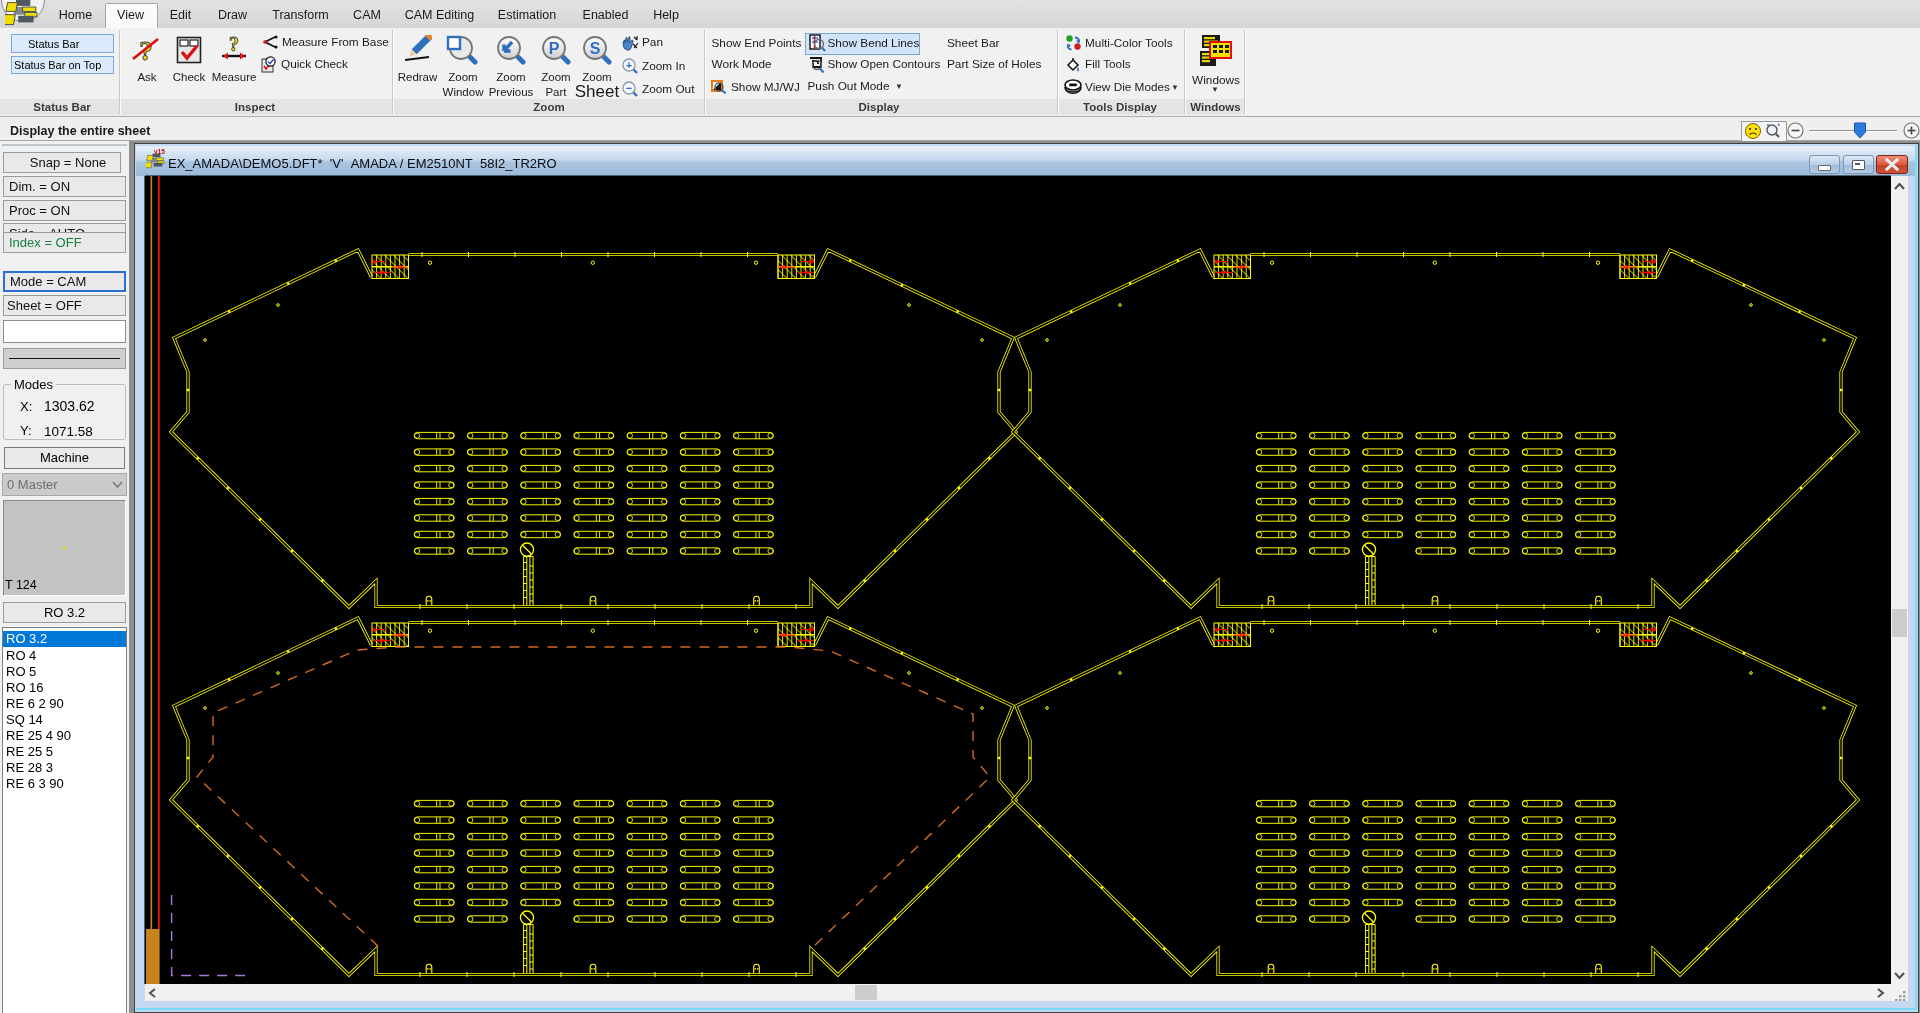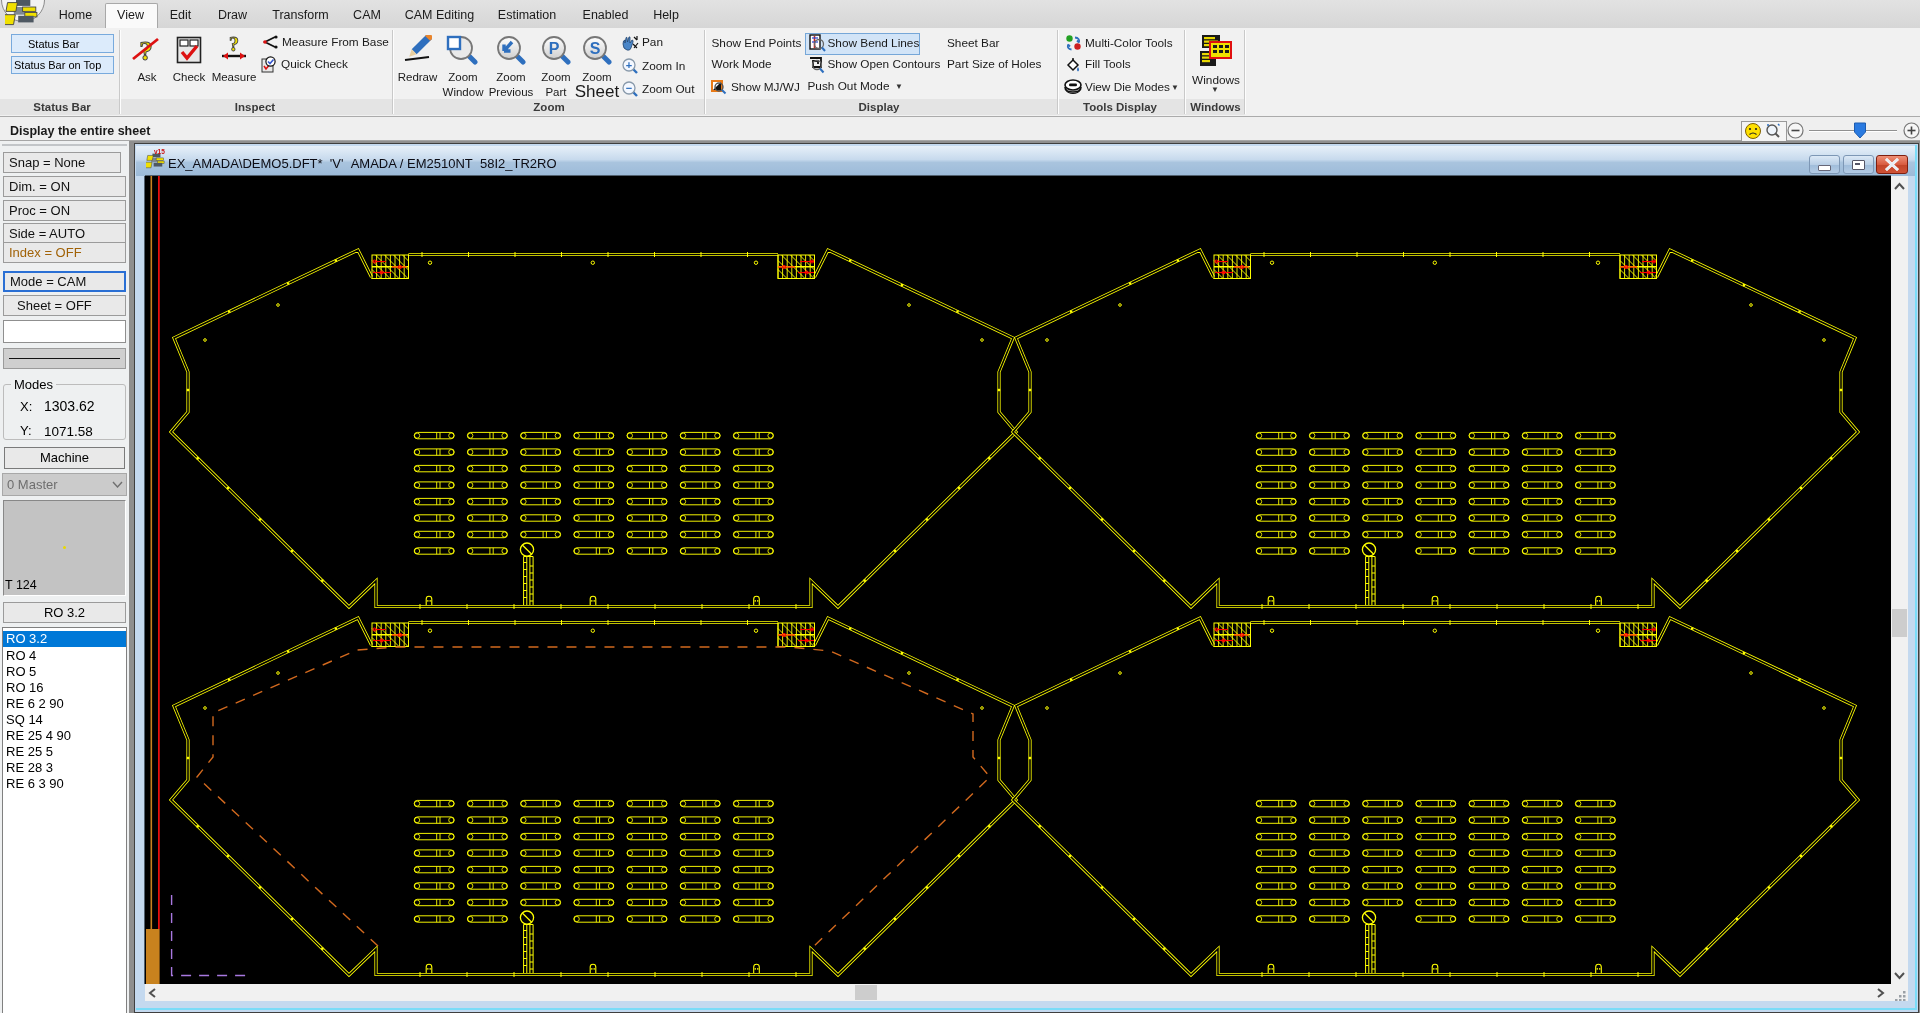--- a/index.html
+++ b/index.html
@@ -243,27 +243,27 @@
 <svg class="abs" style="left:1853px;top:122px" width="14" height="17" viewBox="0 0 14 17">
     <path d="M1.5,1 L12.5,1 L12.5,10 L7,16 L1.5,10 Z" fill="#2a7ae0" stroke="#1c5cb0" stroke-width="1"></path>
   </svg>
 <svg class="abs" style="left:1903px;top:122px" width="17" height="17" viewBox="0 0 17 17">
     <circle cx="8.5" cy="8.5" r="7.5" fill="#f6f6f6" stroke="#777" stroke-width="1.2"></circle>
     <line x1="4.5" y1="8.5" x2="12.5" y2="8.5" stroke="#444" stroke-width="1.6"></line>
     <line x1="8.5" y1="4.5" x2="8.5" y2="12.5" stroke="#444" stroke-width="1.6"></line>
   </svg>
 <div class="abs" style="left:0;top:141px;width:129px;height:872px;background:#eef0f1"></div>
 <div class="abs" style="left:2px;top:144px;width:125px;height:2px;background:#c2c5c8"></div>
-<div class="abs" style="left:3px;top:151.5px;width:118px;height:21px;background:#e9e9e9;border:1px solid #9b9b9b;font-size:13px;color:#111;box-sizing:border-box;padding-left:5px;line-height:19px;">Snap = None</div>
+<div class="abs" style="left:3px;top:151.5px;width:118px;height:21px;background:#e9e9e9;border:1px solid #9b9b9b;font-size:13px;color:#111;box-sizing:border-box;padding-left:12px;line-height:19px;text-align:center;">Snap = None</div>
 <div class="abs" style="left:3px;top:176px;width:123px;height:21px;background:#e9e9e9;border:1px solid #9b9b9b;font-size:13px;color:#111;box-sizing:border-box;padding-left:5px;line-height:19px;">Dim. = ON</div>
 <div class="abs" style="left:3px;top:199.5px;width:123px;height:21px;background:#e9e9e9;border:1px solid #9b9b9b;font-size:13px;color:#111;box-sizing:border-box;padding-left:5px;line-height:19px;">Proc = ON</div>
 <div class="abs" style="left:3px;top:223px;width:123px;height:21px;background:#e9e9e9;border:1px solid #9b9b9b;font-size:13px;color:#111;box-sizing:border-box;padding-left:5px;line-height:19px;">Side = AUTO</div>
-<div class="abs" style="left:3px;top:242px;width:123px;height:21px;background:#e9e9e9;border:1px solid #9b9b9b;font-size:13px;color:#a16207;box-sizing:border-box;padding-left:5px;line-height:19px;">Index = OFF</div>
+<div class="abs" style="left:3px;top:232px;width:123px;height:21px;background:#e9e9e9;border:1px solid #9b9b9b;font-size:13px;color:#15803d;box-sizing:border-box;padding-left:5px;line-height:19px;">Index = OFF</div>
 <div class="abs" style="left:3px;top:271px;width:123px;height:21px;background:#e9e9e9;border:1px solid #9b9b9b;font-size:13px;color:#111;box-sizing:border-box;padding-left:5px;line-height:19px;border:2px solid #2a6fd4;line-height:17px;">Mode = CAM</div>
-<div class="abs" style="left:3px;top:295px;width:123px;height:21px;background:#e9e9e9;border:1px solid #9b9b9b;font-size:13px;color:#111;box-sizing:border-box;padding-left:13px;line-height:19px;">Sheet = OFF</div>
+<div class="abs" style="left:3px;top:295px;width:123px;height:21px;background:#e9e9e9;border:1px solid #9b9b9b;font-size:13px;color:#111;box-sizing:border-box;padding-left:3px;line-height:19px;">Sheet = OFF</div>
 <div class="abs" style="left:3px;top:320px;width:123px;height:23px;background:#fff;border:1px solid #8f8f8f;box-sizing:border-box"></div>
 <div class="abs" style="left:3px;top:348px;width:123px;height:21px;background:#cfcfcf;border:1px solid #9b9b9b;box-sizing:border-box"></div>
 <div class="abs" style="left:9px;top:357.5px;width:111px;height:1.5px;background:#111"></div>
 <div class="abs" style="left:3px;top:384px;width:123px;height:56px;border:1px solid #bcbcbc;border-radius:3px;box-sizing:border-box"></div>
 <div class="t" style="left:11px;top:377px;font-size:13px;background:#eef0f1;padding:0 3px">Modes</div>
 <div class="t" style="left:20px;top:399px;font-size:13px">X:</div>
 <div class="t" style="left:44px;top:398px;font-size:14px">1303.62</div>
 <div class="t" style="left:20px;top:423px;font-size:13px">Y:</div>
 <div class="t" style="left:44px;top:424px;font-size:13.5px">1071.58</div>
 <div class="abs" style="left:4px;top:447px;width:121px;height:22px;background:#e9e9e9;border:1px solid #7a7a7a;box-sizing:border-box;font-size:13px;text-align:center;line-height:20px">Machine</div>

